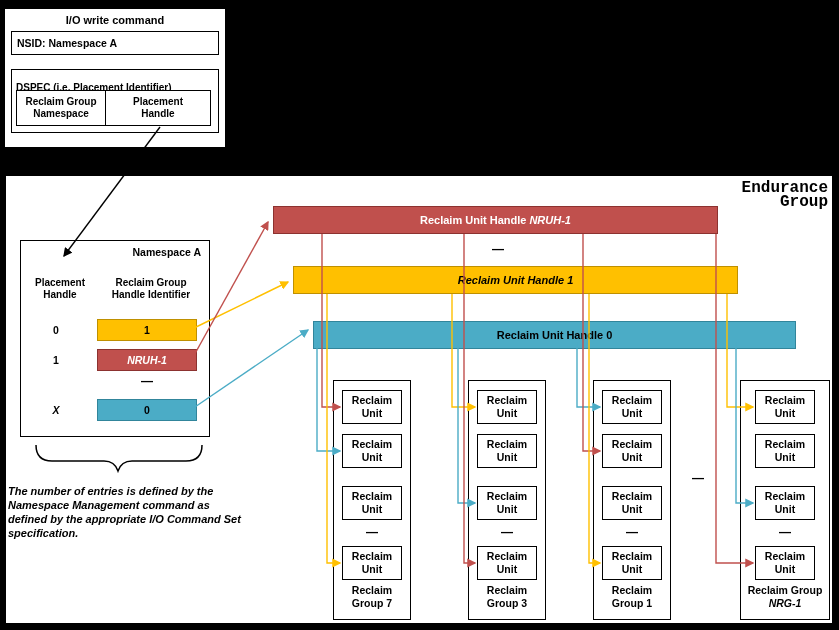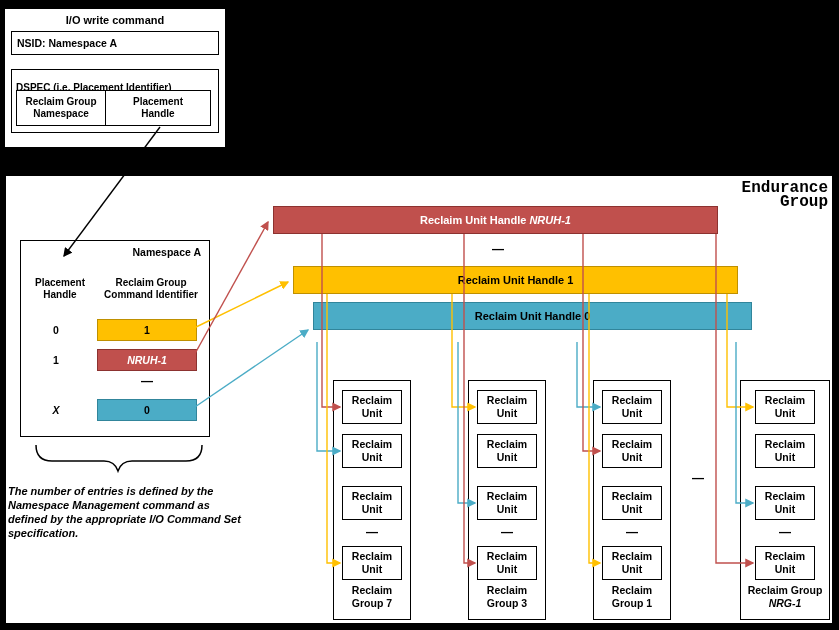--- a/index.html
+++ b/index.html
@@ -54,45 +54,45 @@
   </div>
 
   <div class="abs box" style="left:20px;top:240px;width:190px;height:197px;">
     <div class="abs t105" style="right:8px;top:5px;text-align:right;">Namespace A</div>
     <div class="abs t10 ctr" style="left:0;top:36px;width:78px;">
       <div>Placement</div>
       <div>Handle</div>
     </div>
     <div class="abs t10 ctr" style="left:76px;top:36px;width:108px;">
       <div>Reclaim Group</div>
-      <div>Command Identifier</div>
+      <div>Handle Identifier</div>
     </div>
 
     <div class="abs rowlabel" style="left:0;top:78px;">0</div>
     <div class="abs cell" style="left:76px;top:78px;background:#FFC000;border-color:#BF9000;">1</div>
 
     <div class="abs rowlabel" style="left:0;top:108px;">1</div>
     <div class="abs cell it" style="left:76px;top:108px;background:#C0504D;border-color:#8C3230;color:#fff;">NRUH-1</div>
 
     <div class="abs dash" style="left:76px;top:132px;width:100px;">—</div>
 
     <div class="abs rowlabel it" style="left:0;top:158px;">X</div>
     <div class="abs cell" style="left:76px;top:158px;background:#4BACC6;border-color:#31859B;">0</div>
   </div>
 
   <div class="abs t11" style="left:8px;top:484px;width:234px;font-style:italic;">The number of entries is defined by the Namespace Management command as defined by the appropriate I/O Command Set specification.</div>
 
   <div class="abs bar" style="left:273px;top:206px;width:445px;background:#C0504D;border-color:#8C3230;color:#fff;">
     <span>Reclaim Unit Handle</span>&nbsp;<span class="it">NRUH-1</span>
   </div>
   <div class="abs dash" style="left:478px;top:241px;width:40px;">—</div>
-  <div class="abs bar" style="left:293px;top:266px;width:445px;background:#FFC000;border-color:#BF9000;">
+  <div class="abs bar" style="left:293px;top:266px;width:445px;background:#FFC000;border-color:#BF9000;font-style:italic;">
     <span>Reclaim Unit Handle</span>&nbsp;<span>1</span>
   </div>
-  <div class="abs bar" style="left:313px;top:302px;width:439px;background:#4BACC6;border-color:#31859B;">
+  <div class="abs bar" style="left:313px;top:321px;width:483px;background:#4BACC6;border-color:#31859B;">
     <span>Reclaim Unit Handle</span>&nbsp;<span>0</span>
   </div>
 
   <div class="abs outline" style="left:333px;top:380px;width:78px;height:240px;"></div>
   <div class="abs unit" style="left:342px;top:390px;">
     <div>Reclaim</div>
       <div>Unit</div>
   </div>
   <div class="abs unit" style="left:342px;top:434px;">
     <div>Reclaim</div>

